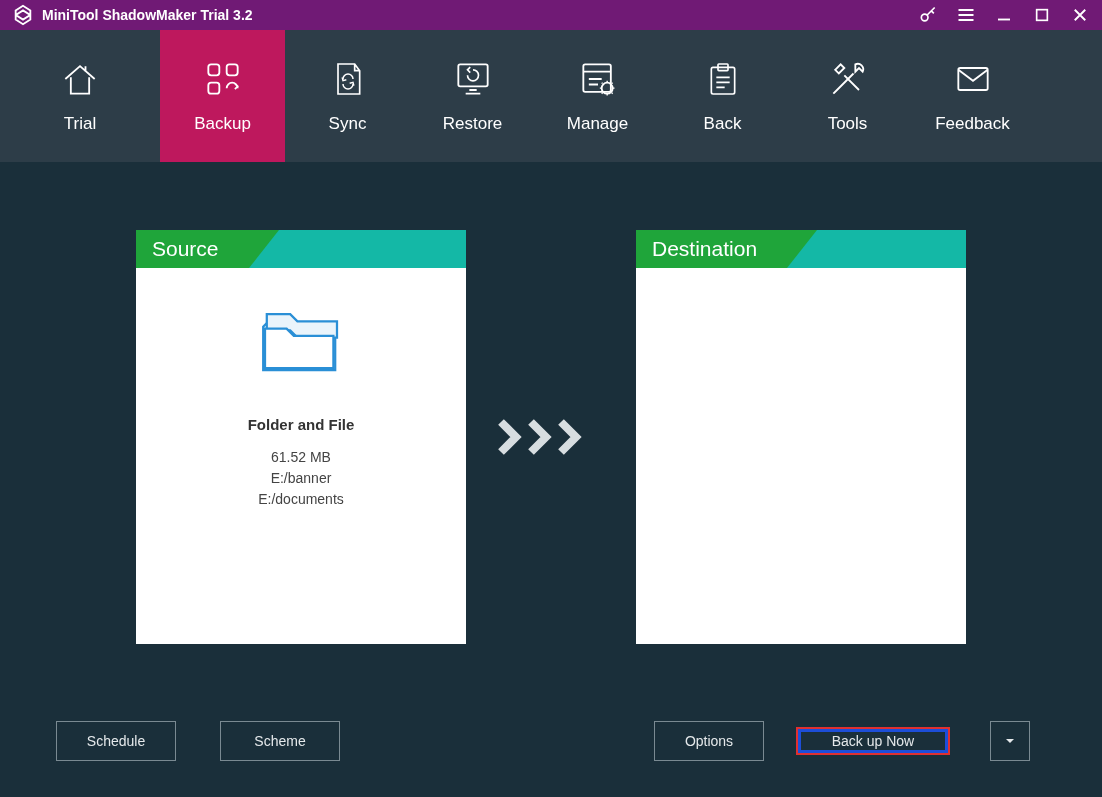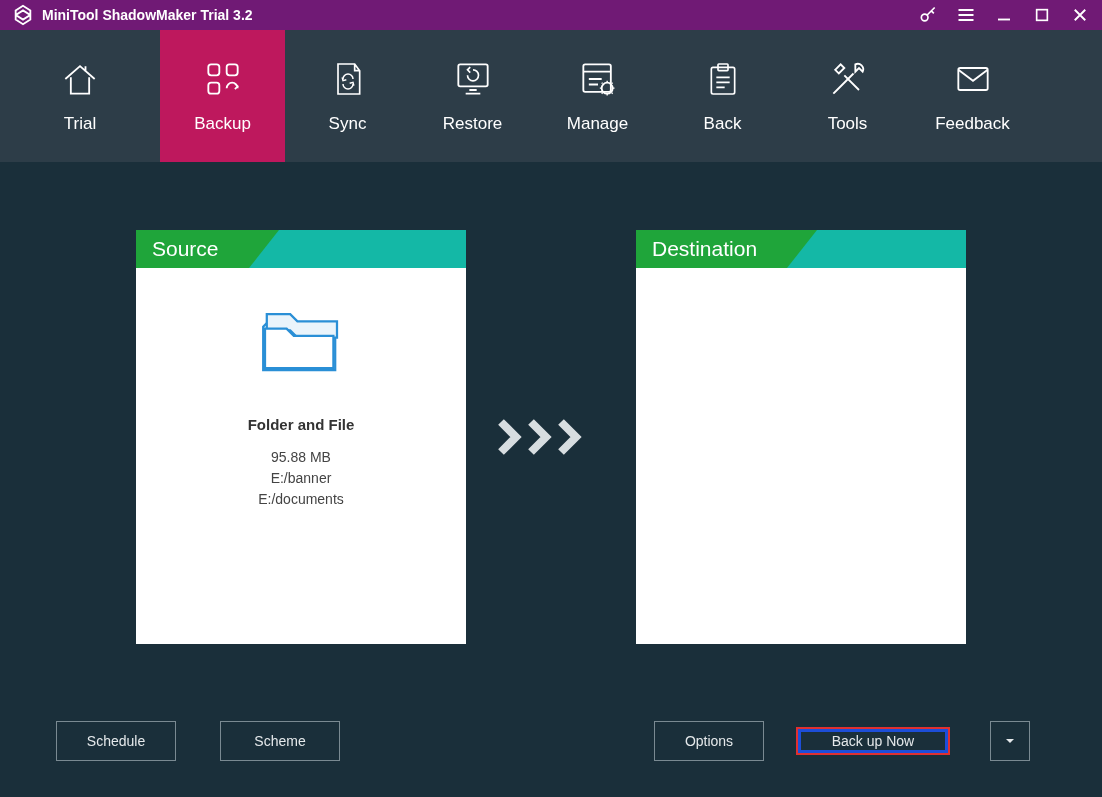--- a/index.html
+++ b/index.html
@@ -170,21 +170,21 @@
       </div>
       <div class="card-body">
         <div class="folder-icon">
           <svg width="92" height="72" viewBox="0 0 100 80">
               <path d="M8 22 V70 H88 V28 H44 L36 18 H12 Z" fill="none" stroke="#2a8fd6" stroke-width="2.5"></path>
               <path d="M14 28 H40 L48 36 H92 V18 H48 L40 10 H14 Z" fill="#eaf4fb" stroke="#2a8fd6" stroke-width="2.5" transform="translate(-2,-2)"></path>
               <path d="M10 26 V68 H86 V32 H42 L34 24 H10 Z" fill="#fff" stroke="#2a8fd6" stroke-width="2.5"></path>
             </svg>
         </div>
         <div class="card-title">Folder and File</div>
-        <div class="card-line">95.88 MB</div>
+        <div class="card-line">61.52 MB</div>
         <div class="card-line">E:/banner</div>
         <div class="card-line">E:/documents</div>
       </div>
     </div>
 
     <div class="arrows">
       <svg width="110" height="40" viewBox="0 0 110 40">
         <path d="M5 5 L20 20 L5 35" fill="none" stroke="#d7dde0" stroke-width="8" stroke-linecap="butt"></path>
         <path d="M35 5 L50 20 L35 35" fill="none" stroke="#d7dde0" stroke-width="8"></path>
         <path d="M65 5 L80 20 L65 35" fill="none" stroke="#d7dde0" stroke-width="8"></path>

